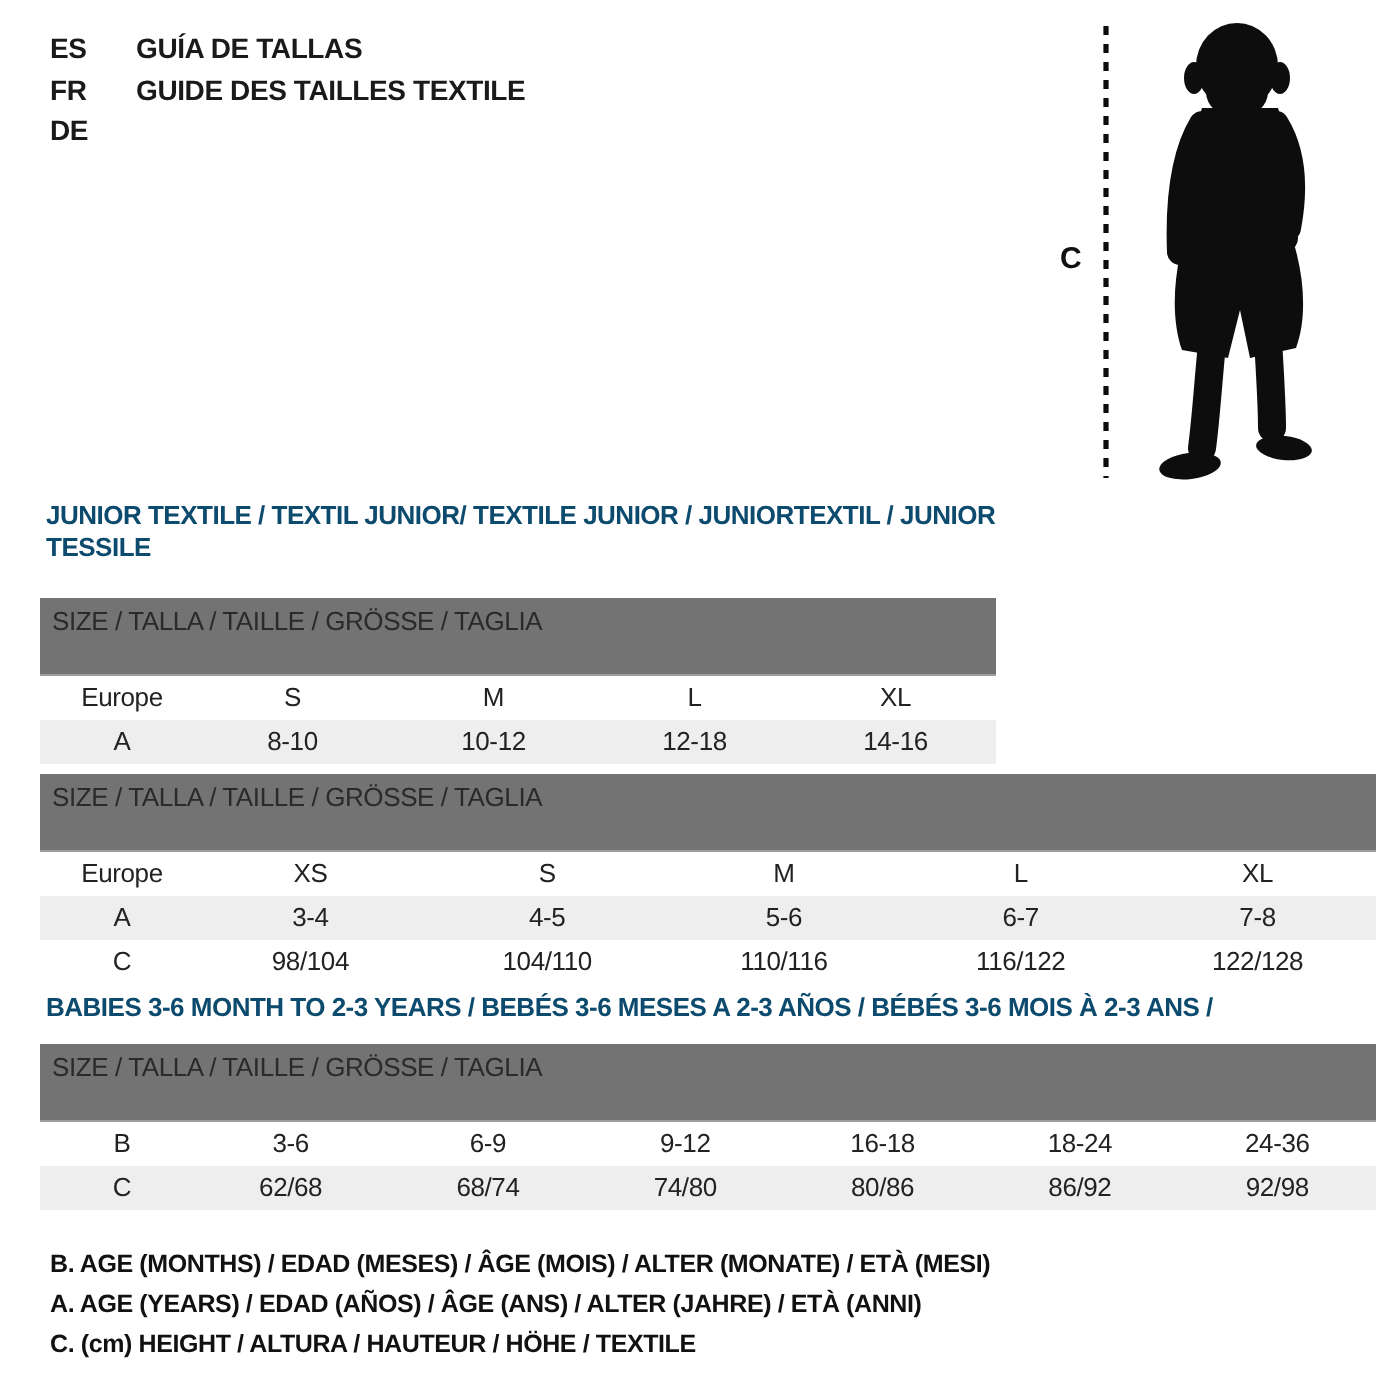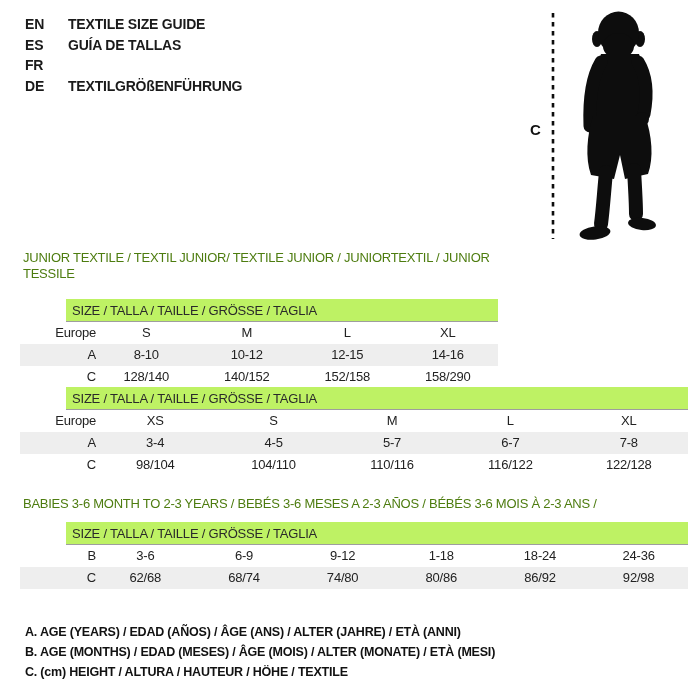--- a/index.html
+++ b/index.html
@@ -13,58 +13,54 @@
   .lang-row{display:flex;font-weight:bold;font-size:14px;line-height:20.5px;letter-spacing:-0.2px;}
   .lang-code{width:43px;flex:0 0 43px;}
   
   .figure-wrap{position:absolute;left:543px;top:8px;width:152px;height:236px;}
   .measure-label{position:absolute;left:530px;top:121px;font-weight:bold;font-size:15px;color:#111;}
   
   .section{position:absolute;left:20px;}
   .sec1{top:250px;width:478px;}
   .sec2{top:376px;width:668px;}
   .sec3{top:494px;width:668px;}
-  .section-title{font-weight:normal;font-size:13px;line-height:16px;letter-spacing:-0.25px;color:#4d7c0f;padding-left:3px;}
+  .section-title{font-weight:bold;font-size:13px;line-height:16px;letter-spacing:-0.25px;color:#0c4a6e;padding-left:3px;}
   .sec3 .section-title{line-height:19px;}
   .sec1 .bar{margin-top:17px;}
   .sec2 .bar{margin-top:11px;}
   .sec3 .bar{margin-top:9px;}
   .bar{
-    height:23px;line-height:23px;background:#bef264;border-bottom:1px solid #9e9e9e;
-    font-size:13px;color:#2a2a2a;padding-left:6px;letter-spacing:-0.2px;box-sizing:border-box;margin-left:46px;
+    height:39px;line-height:23px;background:#737373;border-bottom:1px solid #9e9e9e;
+    font-size:13px;color:#2a2a2a;padding-left:6px;letter-spacing:-0.2px;box-sizing:border-box;
   }
   table.size-table{width:100%;border-collapse:collapse;table-layout:fixed;}
   table.size-table td{
     height:22px;font-size:13px;line-height:22px;padding:0;text-align:center;
     color:#222;letter-spacing:-0.2px;white-space:nowrap;overflow:hidden;
   }
-  table.size-table td.row-label{width:70px;text-align:right;padding-left:6px;}
+  table.size-table td.row-label{width:70px;text-align:center;padding-left:6px;}
   table.size-table tr.alt{background:#eeeeee;}
   
   .footnotes{position:absolute;left:25px;top:622px;}
   .footnote{font-weight:bold;font-size:12.5px;line-height:20px;letter-spacing:-0.2px;color:#111;}
 </style>
 </head>
 <body>
 
 <div class="langs">
   <div class="lang-row">
-    <span class="lang-code">EN</span>
-    <span class="lang-label">TEXTILE SIZE GUIDE</span>
-  </div>
-  <div class="lang-row">
     <span class="lang-code">ES</span>
     <span class="lang-label">GUÍA DE TALLAS</span>
   </div>
   <div class="lang-row">
     <span class="lang-code">FR</span>
+    <span class="lang-label">GUIDE DES TAILLES TEXTILE</span>
   </div>
   <div class="lang-row">
     <span class="lang-code">DE</span>
-    <span class="lang-label">TEXTILGRÖßENFÜHRUNG</span>
   </div>
 </div>
 
 <div class="measure-label">C</div>
 
 <div class="figure-wrap">
   <svg width="152" height="236" viewBox="0 0 152 236" xmlns="http://www.w3.org/2000/svg">
     <line x1="10" y1="5" x2="10" y2="231" stroke="#0d0d0d" stroke-width="2.6" stroke-dasharray="4.5 4.5"></line>
     <g fill="#0d0d0d">
 
@@ -100,21 +96,21 @@
           <td class="row-label">Europe</td>
           <td>S</td>
           <td>M</td>
           <td>L</td>
           <td>XL</td>
         </tr>
         <tr class="alt">
           <td class="row-label">A</td>
           <td>8-10</td>
           <td>10-12</td>
-          <td>12-15</td>
+          <td>12-18</td>
           <td>14-16</td>
         </tr>
         <tr>
           <td class="row-label">C</td>
           <td>128/140</td>
           <td>140/152</td>
           <td>152/158</td>
           <td>158/290</td>
         </tr>
       </tbody>
@@ -130,21 +126,21 @@
           <td>XS</td>
           <td>S</td>
           <td>M</td>
           <td>L</td>
           <td>XL</td>
         </tr>
         <tr class="alt">
           <td class="row-label">A</td>
           <td>3-4</td>
           <td>4-5</td>
-          <td>5-7</td>
+          <td>5-6</td>
           <td>6-7</td>
           <td>7-8</td>
         </tr>
         <tr>
           <td class="row-label">C</td>
           <td>98/104</td>
           <td>104/110</td>
           <td>110/116</td>
           <td>116/122</td>
           <td>122/128</td>
@@ -156,34 +152,34 @@
 <div class="section sec3">
   <div class="section-title">BABIES 3-6 MONTH TO 2-3 YEARS / BEBÉS 3-6 MESES A 2-3 AÑOS / BÉBÉS 3-6 MOIS À 2-3 ANS /</div>
   <div class="bar">SIZE / TALLA / TAILLE / GRÖSSE / TAGLIA</div>
   <table class="size-table">
     <tbody>
         <tr>
           <td class="row-label">B</td>
           <td>3-6</td>
           <td>6-9</td>
           <td>9-12</td>
-          <td>1-18</td>
+          <td>16-18</td>
           <td>18-24</td>
           <td>24-36</td>
         </tr>
         <tr class="alt">
           <td class="row-label">C</td>
           <td>62/68</td>
           <td>68/74</td>
           <td>74/80</td>
           <td>80/86</td>
           <td>86/92</td>
           <td>92/98</td>
         </tr>
       </tbody>
   </table>
 </div>
 
 <div class="footnotes">
+  <div class="footnote">B. AGE (MONTHS) / EDAD (MESES) / ÂGE (MOIS) / ALTER (MONATE) / ETÀ (MESI)</div>
   <div class="footnote">A. AGE (YEARS) / EDAD (AÑOS) / ÂGE (ANS) / ALTER (JAHRE) / ETÀ (ANNI)</div>
-  <div class="footnote">B. AGE (MONTHS) / EDAD (MESES) / ÂGE (MOIS) / ALTER (MONATE) / ETÀ (MESI)</div>
   <div class="footnote">C. (cm) HEIGHT / ALTURA / HAUTEUR / HÖHE / TEXTILE</div>
 </div>
 
 </body></html>

